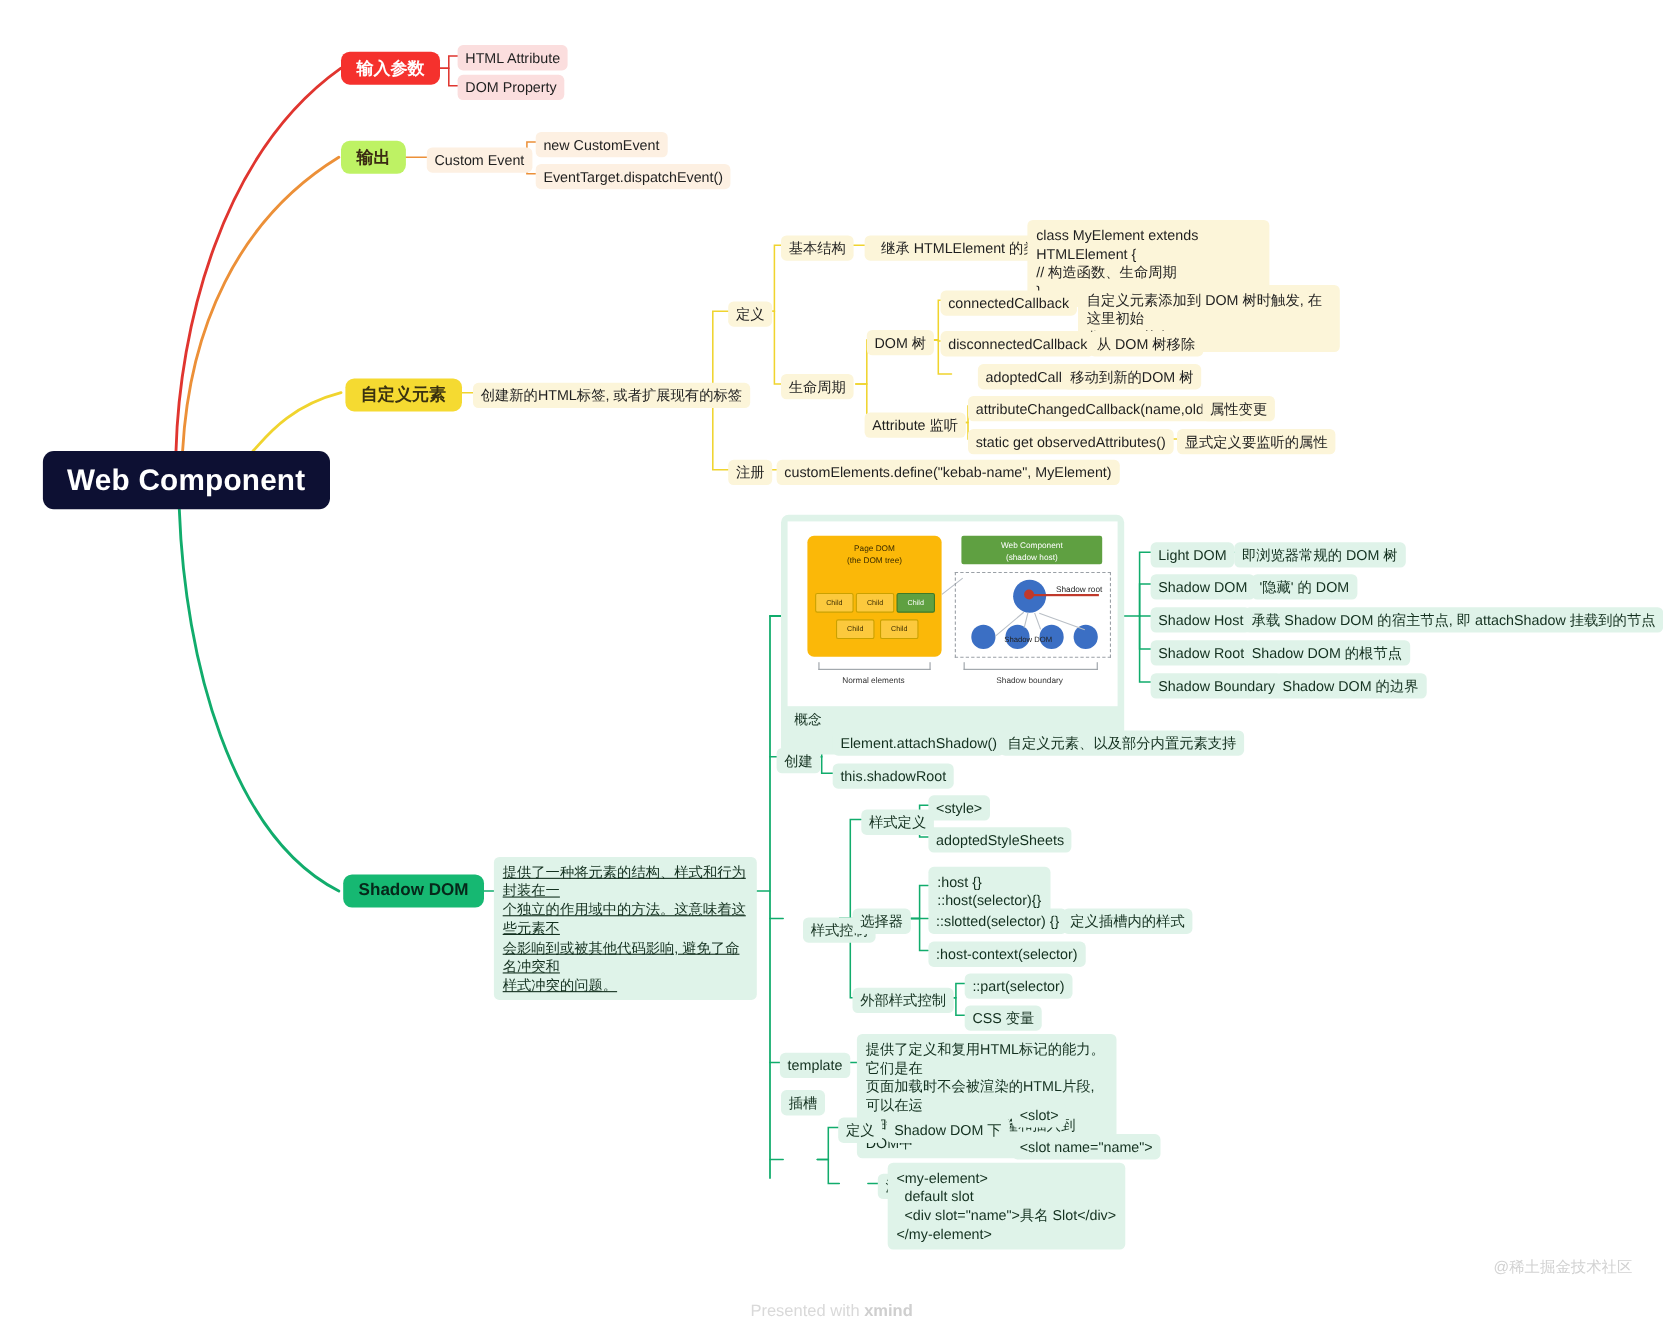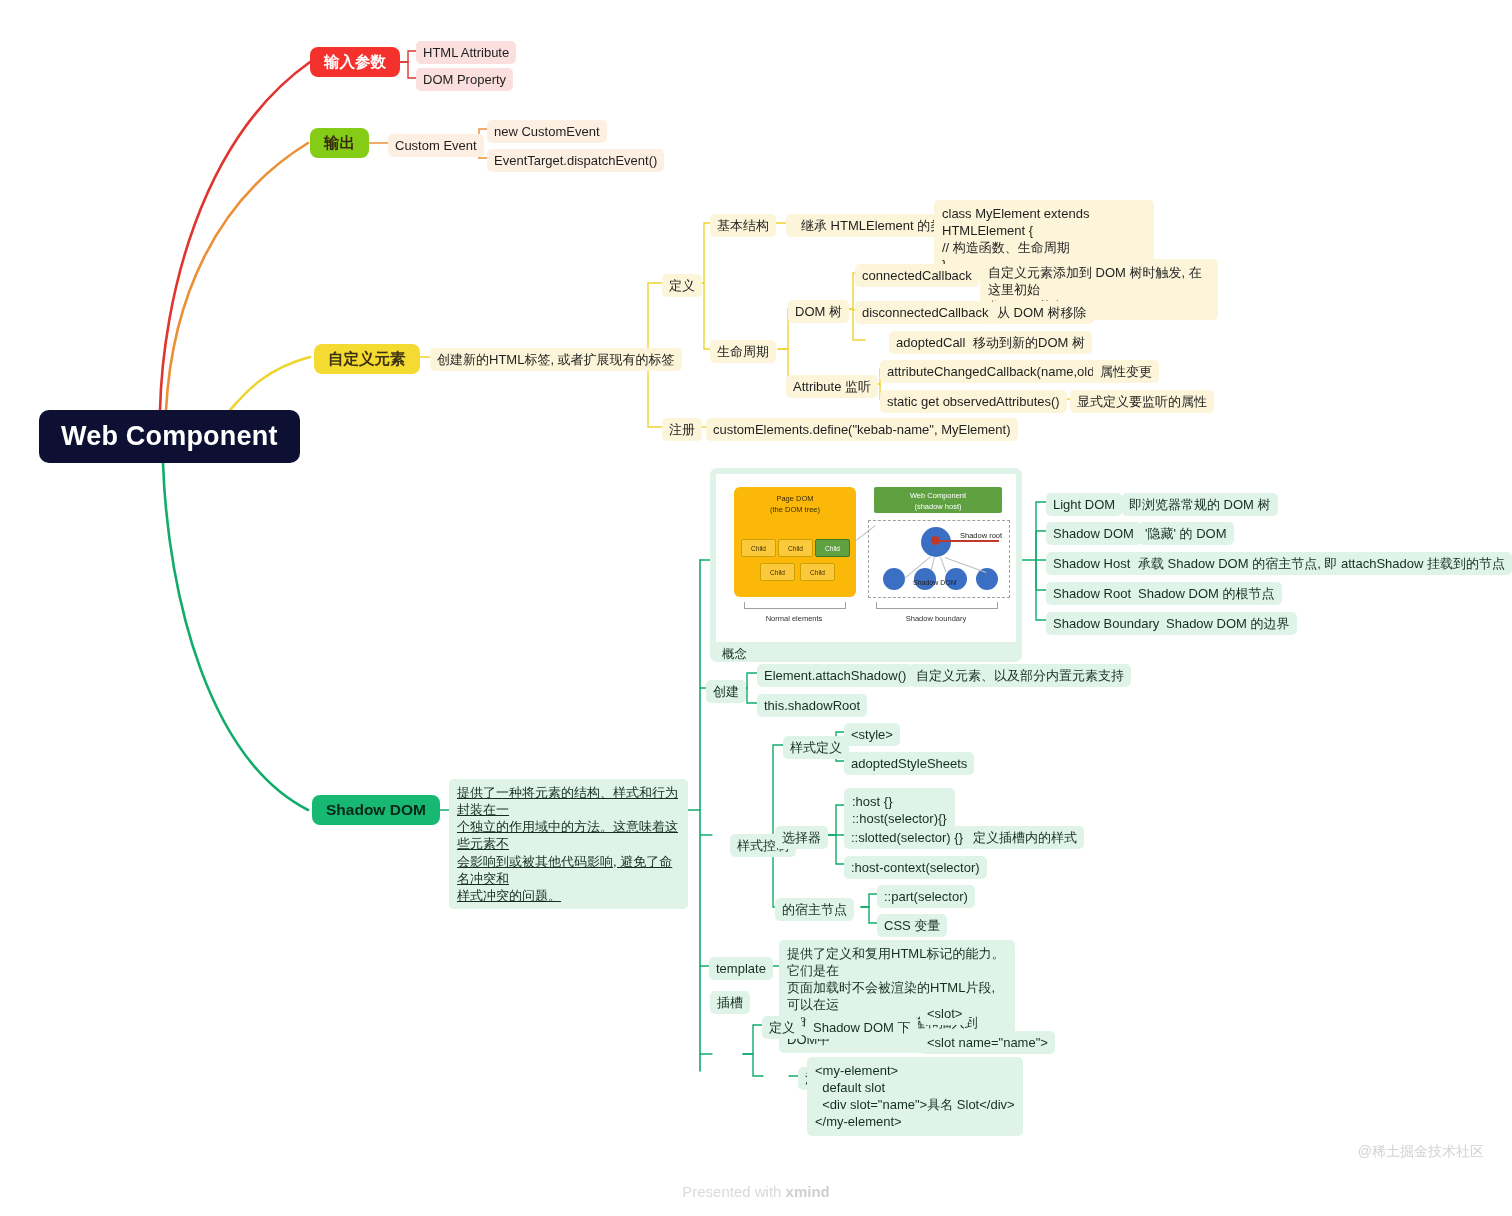--- a/index.html
+++ b/index.html
@@ -17,21 +17,21 @@
   
   .root{
     background:#0d1033;color:#ffffff;border-radius:10px;
     font-size:27px;font-weight:600;letter-spacing:.2px;
     padding:0 22px;height:53px;
   }
 
   
   .main{border-radius:8px;font-size:15.5px;font-weight:700;padding:0 14px;height:30px;}
   .main.red{background:#f5312d;color:#ffffff;}
-  .main.orange{background:#84cc16;color:#3a2a12;}
+  .main.orange{background:#bef264;color:#3a2a12;}
   .main.yellow{background:#f5da31;color:#3a3210;}
   .main.green{background:#16b872;color:#06281a;}
 
   
   .pill{border-radius:5px;font-size:13px;padding:3px 7px;line-height:1.32;}
   .pill.red{background:#fbdede;color:#1f1f1f;}
   .pill.orange{background:#fdf0e2;color:#1f1f1f;}
   .pill.yellow{background:#fcf5d9;color:#1f1f1f;}
   .pill.green{background:#dff3e9;color:#13301f;}
   .pill.multi{white-space:pre-line;align-items:flex-start;padding:5px 8px;}
@@ -270,21 +270,21 @@
   <div class="node main green" style="left:312px;top:795px;">
     <span>Shadow DOM</span>
   </div>
   <div class="node pill green multi" style="left:449px;top:779px;width:239px;text-decoration:underline;">
     <span>提供了一种将元素的结构、样式和行为封装在一
 个独立的作用域中的方法。这意味着这些元素不
 会影响到或被其他代码影响, 避免了命名冲突和
 样式冲突的问题。</span>
   </div>
 
-  <div class="imgcard" style="left:710px;top:468px;width:312px;height:194px;">
+  <div class="imgcard" style="left:710px;top:468px;width:312px;height:218px;">
     <div class="pic">
 
       <div class="pagedom">
         <div class="ttl" style="white-space:pre-line;">Page DOM
 (the DOM tree)</div>
         <div class="chip" style="left:7px;top:52px;width:33px;height:16px;">Child</div>
         <div class="chip" style="left:44px;top:52px;width:33px;height:16px;">Child</div>
         <div class="chip sel" style="left:81px;top:52px;width:33px;height:16px;">Child</div>
         <div class="chip" style="left:26px;top:76px;width:33px;height:16px;">Child</div>
         <div class="chip" style="left:66px;top:76px;width:33px;height:16px;">Child</div>
@@ -386,21 +386,21 @@
     <span>::slotted(selector) {}</span>
   </div>
   <div class="node pill green" style="left:966px;top:826px;">
     <span>定义插槽内的样式</span>
   </div>
   <div class="node pill green" style="left:844px;top:856px;">
     <span>:host-context(selector)</span>
   </div>
 
   <div class="node pill green" style="left:775px;top:898px;">
-    <span>的宿主节点</span>
+    <span>外部样式控制</span>
   </div>
   <div class="node pill green" style="left:877px;top:885px;">
     <span>::part(selector)</span>
   </div>
   <div class="node pill green" style="left:877px;top:914px;">
     <span>CSS 变量</span>
   </div>
 
   <div class="node pill green" style="left:709px;top:957px;">
     <span>template</span>

